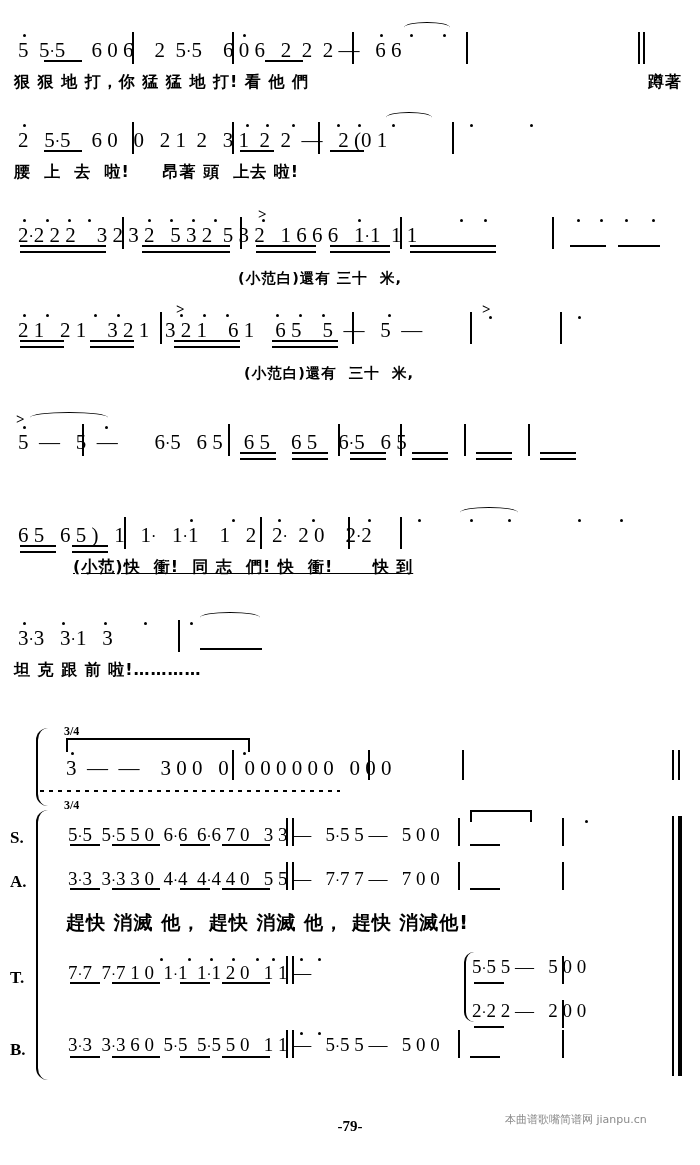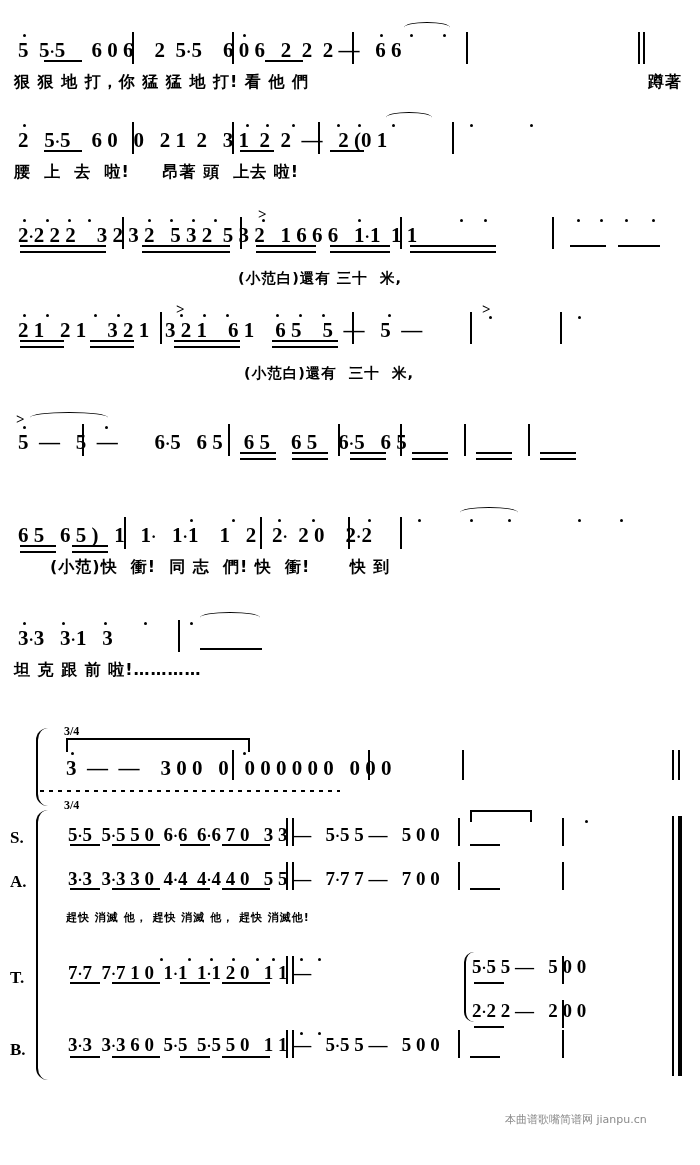--- a/index.html
+++ b/index.html
@@ -24,21 +24,21 @@
   
   .row {
     position: absolute;
     left: 0;
     width: 700px;
   }
   .numline {
     position: absolute;
     white-space: nowrap;
     font-family: "Liberation Serif", serif;
-    font-weight: bold;
+    font-weight: normal;
     font-size: 21px;
     letter-spacing: 0px;
   }
   .lyricline {
     position: absolute;
     white-space: nowrap;
     font-family: "DejaVu Sans", sans-serif;
     font-size: 16px;
     font-weight: bold;
     letter-spacing: 1px;
@@ -294,21 +294,21 @@
     <div class="odot" style="left:620px; top:14px;"></div>
     <div class="beam" style="left:20px; top:40px; width:36px;"></div>
     <div class="beam" style="left:72px; top:40px; width:36px;"></div>
     <div class="beam2" style="left:20px; top:46px; width:36px;"></div>
     <div class="beam2" style="left:72px; top:46px; width:36px;"></div>
     <div class="slur" style="left:460px; top:2px; width:58px;"></div>
     <div class="bar" style="left:124px; top:12px; height:32px;"></div>
     <div class="bar" style="left:260px; top:12px; height:32px;"></div>
     <div class="bar" style="left:348px; top:12px; height:32px;"></div>
     <div class="bar" style="left:400px; top:12px; height:32px;"></div>
-    <div class="lyricline" style="left:50px; top:52px;">(小范)快&nbsp;&nbsp;衝!&nbsp;&nbsp;同&nbsp;志&nbsp;&nbsp;們!&nbsp;快&nbsp;&nbsp;衝!&nbsp;&nbsp;&nbsp;&nbsp;&nbsp;&nbsp;快&nbsp;到</div>
+    <div class="lyricline" style="left:73px; top:52px;text-decoration:underline;">(小范)快&nbsp;&nbsp;衝!&nbsp;&nbsp;同&nbsp;志&nbsp;&nbsp;們!&nbsp;快&nbsp;&nbsp;衝!&nbsp;&nbsp;&nbsp;&nbsp;&nbsp;&nbsp;快&nbsp;到</div>
   </div>
 
   <div class="row" style="top:608px;">
     <div class="numline" style="left:18px; top:18px;">3<span style="font-size:16px;">·</span>3&nbsp;&nbsp;&nbsp;3<span style="font-size:16px;">·</span>1&nbsp;&nbsp;&nbsp;3</div>
     <div class="odot" style="left:23px; top:14px;"></div>
     <div class="odot" style="left:62px; top:14px;"></div>
     <div class="odot" style="left:104px; top:14px;"></div>
     <div class="odot" style="left:144px; top:14px;"></div>
     <div class="odot" style="left:190px; top:14px;"></div>
     <div class="bar" style="left:178px; top:12px; height:32px;"></div>
@@ -356,21 +356,21 @@
     <div class="beam" style="left:70px; top:78px; width:30px;"></div>
     <div class="beam" style="left:112px; top:78px; width:48px;"></div>
     <div class="beam" style="left:180px; top:78px; width:30px;"></div>
     <div class="beam" style="left:222px; top:78px; width:48px;"></div>
     <div class="beam" style="left:470px; top:78px; width:30px;"></div>
     <div class="bar" style="left:286px; top:52px; height:28px;"></div>
     <div class="bar" style="left:292px; top:52px; height:28px;"></div>
     <div class="bar" style="left:458px; top:52px; height:28px;"></div>
     <div class="bar" style="left:562px; top:52px; height:28px;"></div>
 
-    <div class="lyricline" style="left:66px; top:100px; font-size:11px;">趕快 消滅 他， 趕快 消滅 他， 趕快   消滅他!</div>
+    <div class="lyricline" style="left:66px; top:100px; font-size:19px;">趕快 消滅 他， 趕快 消滅 他， 趕快   消滅他!</div>
 
     <div class="partlabel" style="left:10px; top:158px;">T.</div>
     <div class="numline" style="left:68px; top:152px; font-size:19px;">7<span style="font-size:15px;">·</span>7&nbsp;&nbsp;7<span style="font-size:15px;">·</span>7&nbsp;1 0&nbsp;&nbsp;1<span style="font-size:15px;">·</span>1&nbsp;&nbsp;1<span style="font-size:15px;">·</span>1&nbsp;2 0&nbsp;&nbsp;&nbsp;1 1 —</div>
     <div class="numline" style="left:472px; top:146px; font-size:19px;">5<span style="font-size:15px;">·</span>5 5 —&nbsp;&nbsp;&nbsp;5 0 0</div>
     <div class="numline" style="left:472px; top:190px; font-size:19px;">2<span style="font-size:15px;">·</span>2 2 —&nbsp;&nbsp;&nbsp;2 0 0</div>
     <div class="brace" style="left:464px; top:142px; width:8px; height:70px;"></div>
     <div class="odot" style="left:160px; top:148px;"></div>
     <div class="odot" style="left:188px; top:148px;"></div>
     <div class="odot" style="left:210px; top:148px;"></div>
     <div class="odot" style="left:232px; top:148px;"></div>
@@ -400,17 +400,18 @@
     <div class="beam" style="left:470px; top:246px; width:30px;"></div>
     <div class="bar" style="left:286px; top:220px; height:28px;"></div>
     <div class="bar" style="left:292px; top:220px; height:28px;"></div>
     <div class="bar" style="left:458px; top:220px; height:28px;"></div>
     <div class="bar" style="left:562px; top:220px; height:28px;"></div>
 
     <div class="sysline" style="left:672px; top:6px; width:2px; height:260px;"></div>
     <div class="sysline" style="left:678px; top:6px; width:4px; height:260px;"></div>
   </div>
 
+  <div class="pagenum" style="top:1118px;">-79-</div>
   <div class="watermark" style="left:505px; top:1112px;">
     <span>本曲谱歌嘴简谱网 jianpu.cn</span>
   </div>
 
 </div>
 
 </body></html>

